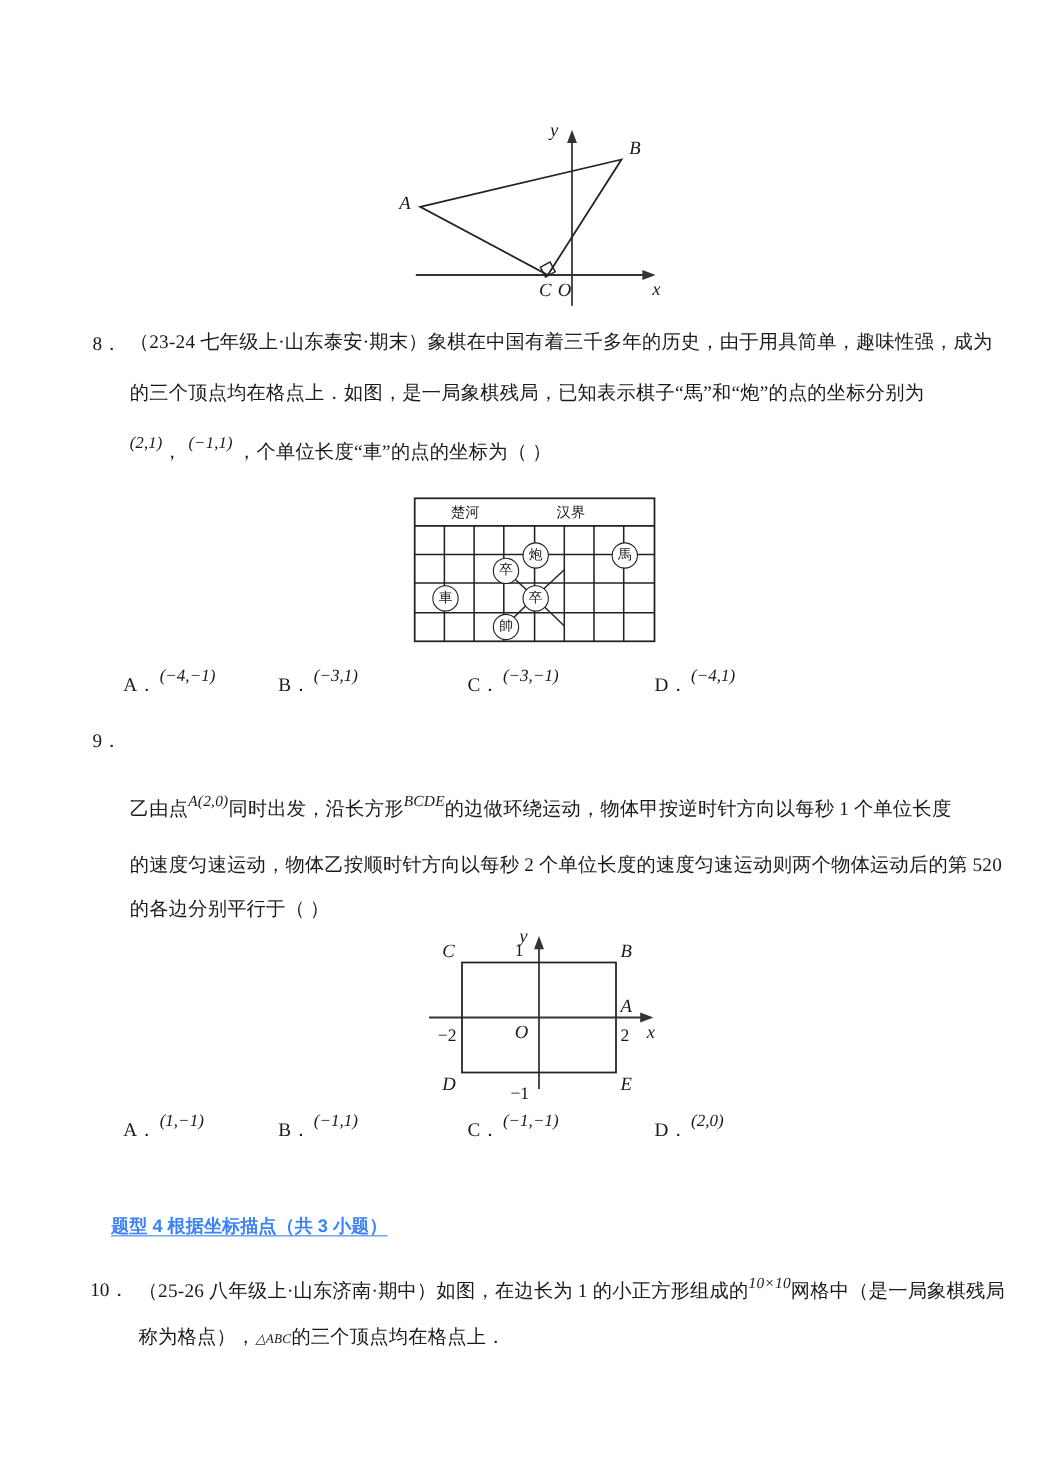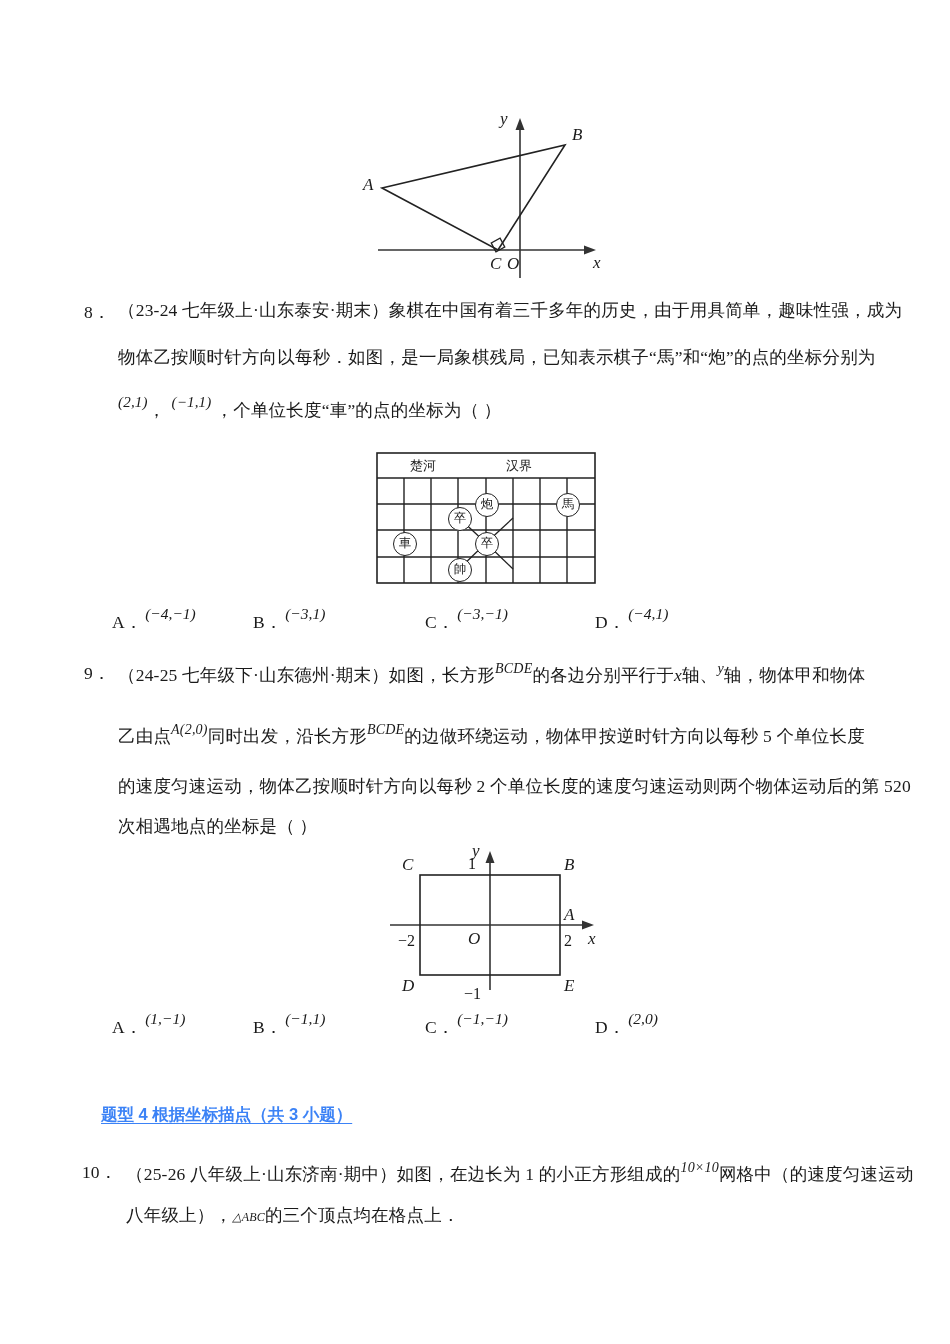--- a/index.html
+++ b/index.html
@@ -145,21 +145,21 @@
       <text class="lbl-it" x="212" y="40">B</text>
       <text class="lbl-it" x="130" y="169">C</text>
       <text class="lbl-it" x="147" y="169">O</text>
       <text class="lbl-it" x="233" y="168">x</text>
       <text class="lbl-it" x="140" y="24">y</text>
     </svg>
   </div>
 
   <div class="qnum" style="left:84px; top:300px;">8．</div>
   <div class="qline" style="left:118px; top:300px;">（23-24 七年级上·山东泰安·期末）象棋在中国有着三千多年的历史，由于用具简单，趣味性强，成为</div>
-  <div class="qline" style="left:118px; top:347px;">物体乙按顺时针方向以每秒．如图，是一局象棋残局，已知表示棋子“馬”和“炮”的点的坐标分别为</div>
+  <div class="qline" style="left:118px; top:347px;">的三个顶点均在格点上．如图，是一局象棋残局，已知表示棋子“馬”和“炮”的点的坐标分别为</div>
 
   <div class="qline" style="left:118px; top:400px;">
     <span class="coordsup">(2,1)</span><span>，</span><span class="coordsup" style="left:6px;">(−1,1)</span><span style="margin-left:10px;">，个单位长度“車”的点的坐标为（    ）</span>
   </div>
 
   <div class="fig2">
     <svg width="220" height="132" viewBox="0 0 220 132">
 
       <rect x="1" y="1" width="218" height="130" fill="none" stroke="#222" stroke-width="1.6"></rect>
 
@@ -203,30 +203,27 @@
     </div>
     <div class="opt" style="left:425px;">
       <span class="lbl">C．</span><span class="val">(−3,−1)</span>
     </div>
     <div class="opt" style="left:595px;">
       <span class="lbl">D．</span><span class="val">(−4,1)</span>
     </div>
   </div>
 
   <div class="qnum" style="left:84px; top:661px;">9．</div>
-  <div class="qline" style="left:118px; top:661px;">
-    <span>（24-25 七年级下·山东德州·期末）如图，长方形</span><span class="mathi sup">BCDE</span><span>的各边分别平行于</span><span class="mathi">x</span><span>轴、</span><span class="mathi sup">y</span><span>轴，物体甲和物体</span>
-  </div>
 
   <div class="qline" style="left:118px; top:722px;">
-    <span>乙由点</span><span class="mathi sup">A(2,0)</span><span>同时出发，沿长方形</span><span class="mathi sup">BCDE</span><span>的边做环绕运动，物体甲按逆时针方向以每秒 5 个单位长度</span>
+    <span>乙由点</span><span class="mathi sup">A(2,0)</span><span>同时出发，沿长方形</span><span class="mathi sup">BCDE</span><span>的边做环绕运动，物体甲按逆时针方向以每秒 1 个单位长度</span>
   </div>
 
   <div class="qline" style="left:118px; top:776px;">的速度匀速运动，物体乙按顺时针方向以每秒 2 个单位长度的速度匀速运动则两个物体运动后的第 520</div>
-  <div class="qline" style="left:118px; top:816px;">次相遇地点的坐标是（    ）</div>
+  <div class="qline" style="left:118px; top:816px;">的各边分别平行于（    ）</div>
 
   <div class="fig3">
     <svg width="240" height="160" viewBox="0 0 240 160">
 
       <line class="ax" x1="10" y1="83" x2="205" y2="83"></line>
       <polygon points="214,83 202,78.5 202,87.5" fill="#333"></polygon>
 
       <line class="ax" x1="110" y1="148" x2="110" y2="18"></line>
       <polygon points="110,9 105.5,21 114.5,21" fill="#333"></polygon>
 
@@ -260,19 +257,19 @@
     </div>
     <div class="opt" style="left:595px;text-align:right;">
       <span class="lbl">D．</span><span class="val">(2,0)</span>
     </div>
   </div>
 
   <div class="section-header" style="left:101px; top:1104px;">题型 4 根据坐标描点（共 3 小题）</div>
 
   <div class="qnum" style="left:82px; top:1160px;">10．</div>
   <div class="qline" style="left:126px; top:1160px;">
-    <span>（25-26 八年级上·山东济南·期中）如图，在边长为 1 的小正方形组成的</span><span class="mathi sup">10×10</span><span>网格中（的速度匀速运动</span>
+    <span>（25-26 八年级上·山东济南·期中）如图，在边长为 1 的小正方形组成的</span><span class="mathi sup">10×10</span><span>网格中（是一局象棋残局</span>
   </div>
   <div class="qline" style="left:126px; top:1205px;">
-    <span>八年级上），</span><span class="mathi" style="font-size:12px;">△ABC</span><span>的三个顶点均在格点上．</span>
+    <span>称为格点），</span><span class="mathi" style="font-size:12px;">△ABC</span><span>的三个顶点均在格点上．</span>
   </div>
 
 </div>
 
 </body></html>

